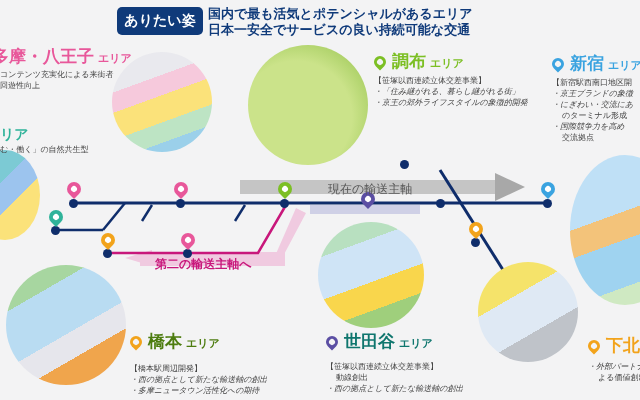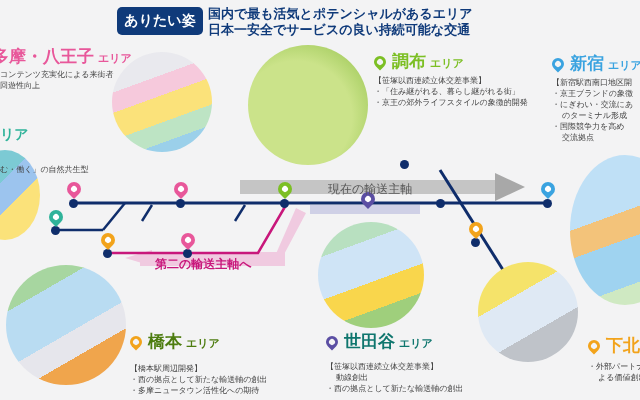--- a/index.html
+++ b/index.html
@@ -11,23 +11,23 @@
   .vision-badge { left: 117px; top: 7px; width: 86px; height: 28px; background: #0f3a7a; color: #fff; border-radius: 5px; font-size: 14px; font-weight: bold; display: flex; align-items: center; justify-content: center; }
   .vision-text { left: 208px; top: 6px; color: #0f3a7a; font-size: 13px; font-weight: bold; line-height: 16px; white-space: nowrap; }
 
   
   .area-title { display: flex; align-items: baseline; white-space: nowrap; font-weight: bold; }
   .area-title .name { font-size: 17px; }
   .area-title .suffix { font-size: 11px; margin-left: 4px; font-weight: bold; }
   .area-title .pin { display: inline-block; width: 12px; height: 12px; border-radius: 50% 50% 50% 0; transform: rotate(-45deg); margin-right: 6px; position: relative; top: 1px; }
   .area-title .pin::after { content: ""; position: absolute; left: 3px; top: 3px; width: 6px; height: 6px; border-radius: 50%; background: #f3f3f4; }
 
-  .area-desc { font-size: 8px; line-height: 11px; color: #444; white-space: nowrap; margin-top: 20px; }
+  .area-desc { font-size: 8px; line-height: 11px; color: #444; white-space: nowrap; }
   .area-desc .project { display: block; }
-  .area-desc .bullet { display: block; }
+  .area-desc .bullet { display: block; font-style: italic; }
   .area-desc .bullet::before { content: "・"; }
   .area-desc .cont { display: block; padding-left: 10px; }
 
   
   .illus { border-radius: 50%; overflow: hidden; }
 
   
   .mpin { width: 14px; height: 14px; border-radius: 50% 50% 50% 0; transform: rotate(-45deg); }
   .mpin::after { content: ""; position: absolute; left: 4px; top: 4px; width: 6px; height: 6px; border-radius: 50%; background: #fff; }
   .node { width: 9px; height: 9px; border-radius: 50%; background: #0f2d6b; }

